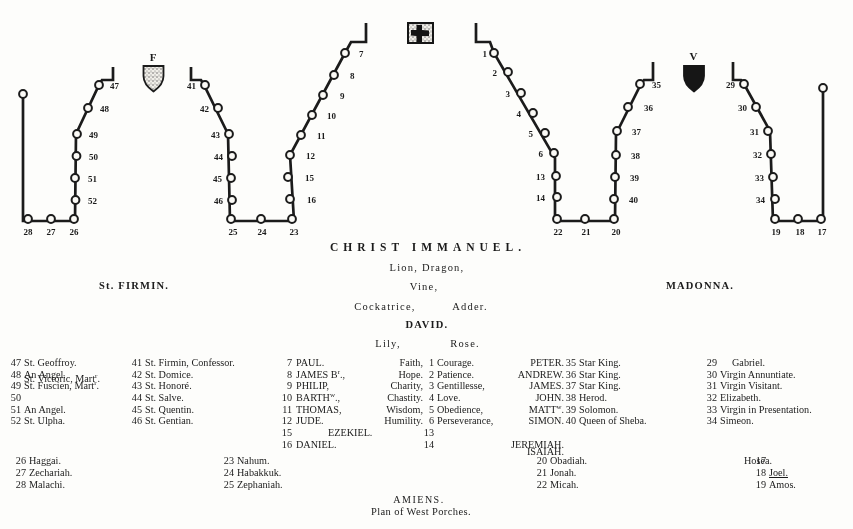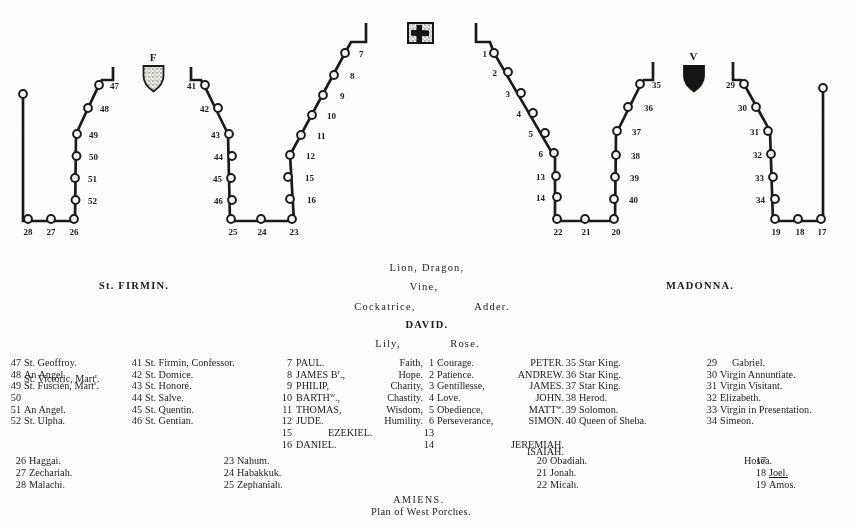--- a/index.html
+++ b/index.html
@@ -155,26 +155,27 @@
 
     <text x="693.5" y="60" text-anchor="middle" style="font:bold 11px 'Liberation Serif',serif" fill="#1b1b1b">V</text>
     <path d="M684,66 L704,66 L704,76 Q704,84.5 694,91.5 Q684,84.5 684,76 Z" fill="#161616" stroke="#161616" stroke-width="1.8"></path>
 
     <g>
       <rect x="408" y="23" width="25" height="20" fill="url(#speckle)" stroke="#161616" stroke-width="2"></rect>
       <path d="M416.5,25 L422,25 L422,30 L429,30.5 L429,36 L422,36 L422,42 L416.5,42 L416.5,36 L411,35.5 L411,30 L416.5,30 Z" fill="#141414"></path>
     </g>
   </svg>
 
+  <div class="abs ctr title" style="left:428px;top:241px">CHRIST IMMANUEL.</div>
   <div class="abs ctr sub" style="left:427px;top:262px">Lion, Dragon,</div>
   <div class="abs ctr porch-label" style="left:134px;top:280px">St. FIRMIN.</div>
   <div class="abs ctr sub" style="left:424px;top:281px">Vine,</div>
   <div class="abs ctr porch-label" style="left:700px;top:280px">MADONNA.</div>
   <div class="abs ctr sub" style="left:385px;top:301px">Cockatrice,</div>
-  <div class="abs ctr sub" style="left:492px;top:301px">Adder.</div>
+  <div class="abs ctr sub" style="left:470px;top:301px">Adder.</div>
   <div class="abs ctr sub" style="left:427px;top:319px;font-weight:bold">DAVID.</div>
   <div class="abs ctr sub" style="left:388px;top:338px">Lily,</div>
   <div class="abs ctr sub" style="left:465px;top:338px">Rose.</div>
 
   <div id="legend-layer">
       <span class="abs le" style="top: 357px; left: 21px; transform: translateX(-100%);">47</span>
       <span class="abs le" style="top: 357px; left: 24px;">St. Geoffroy.</span>
       <span class="abs le" style="top: 368.65px; left: 21px; transform: translateX(-100%);">48</span>
       <span class="abs le" style="top: 368.65px; left: 24px;">An Angel.</span>
       <span class="abs le" style="top: 380.3px; left: 21px; transform: translateX(-100%);">49</span>

